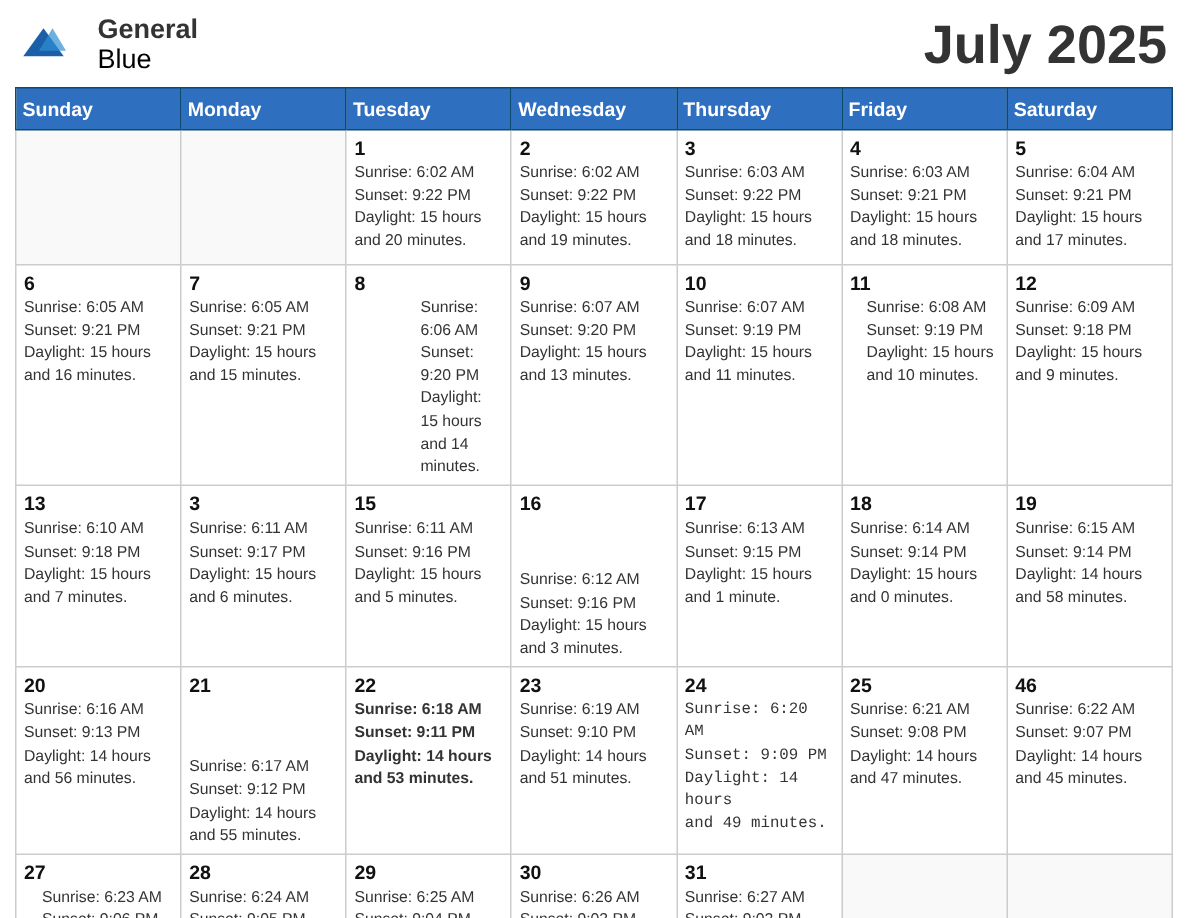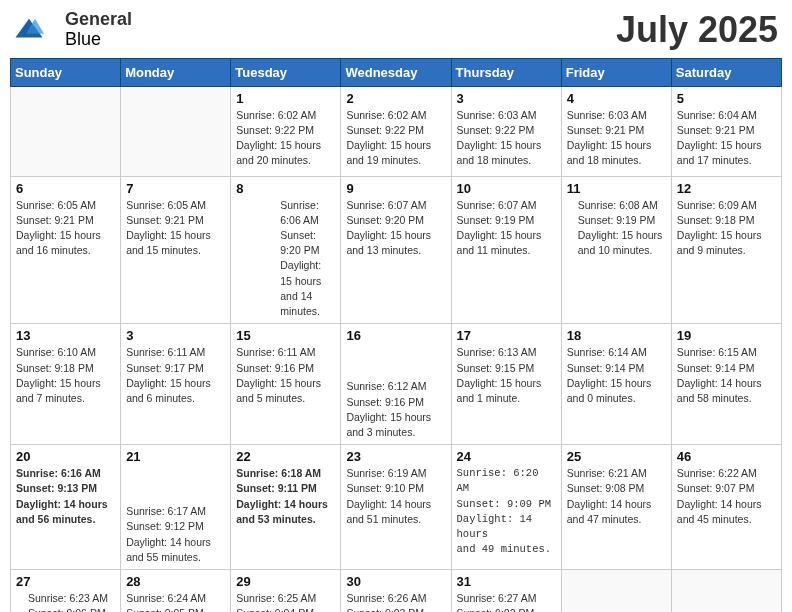--- a/index.html
+++ b/index.html
@@ -261,21 +261,21 @@
           <span class="day-number">19</span>
           <div class="day-info" style="white-space: pre-line;">Sunrise: 6:15 AM
 Sunset: 9:14 PM
 Daylight: 14 hours
 and 58 minutes.</div>
         </td>
       </tr>
       <tr>
         <td>
           <span class="day-number">20</span>
-          <div class="day-info" style="white-space: pre-line; font-weight: bold;">Sunrise: 6:16 AM
+          <div class="day-info" style="white-space: pre-line;">Sunrise: 6:16 AM
 Sunset: 9:13 PM
 Daylight: 14 hours
 and 56 minutes.</div>
         </td>
         <td>
           <span class="day-number">21</span>
           <div class="day-info" style="white-space: pre-line; margin-top: 40px;">Sunrise: 6:17 AM
 Sunset: 9:12 PM
 Daylight: 14 hours
 and 55 minutes.</div>

